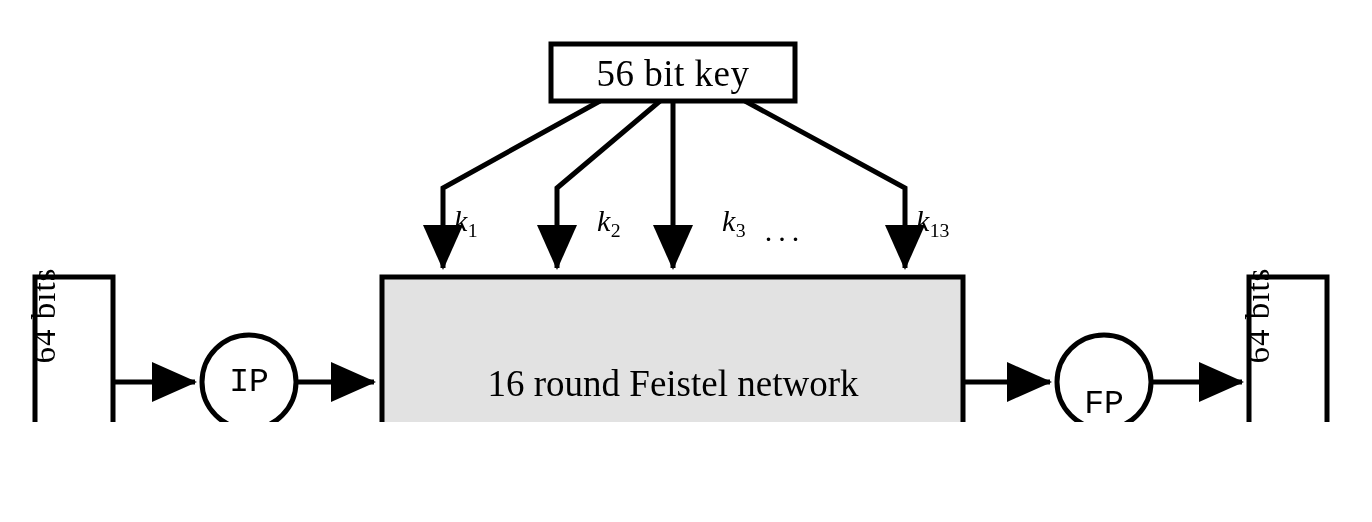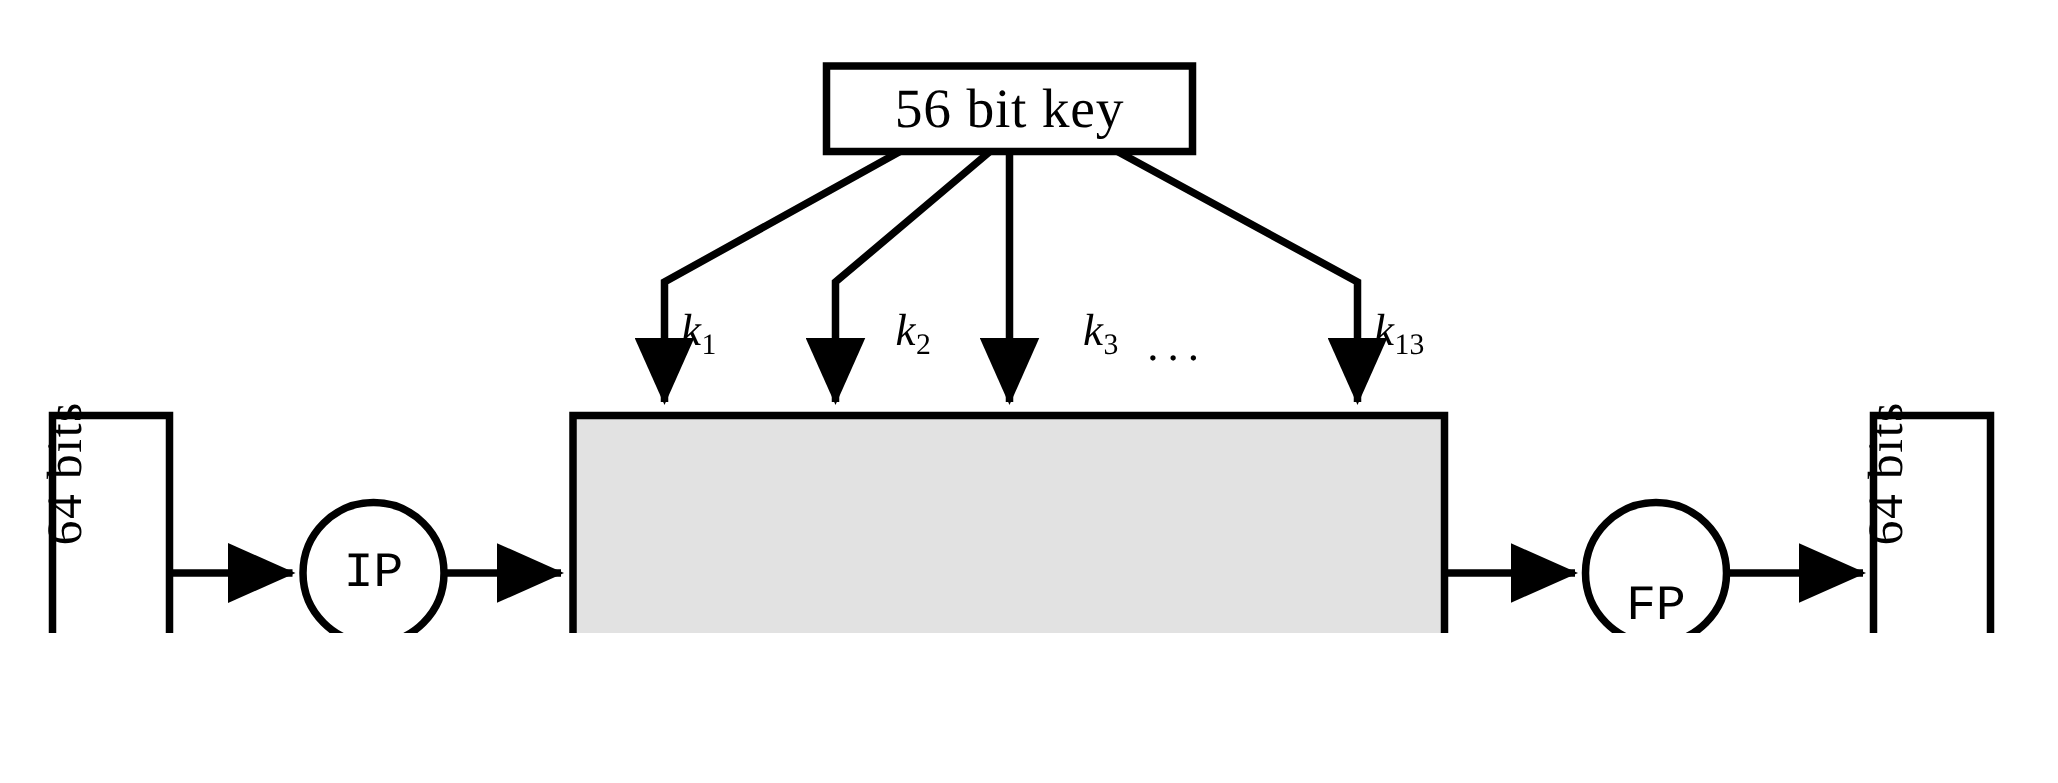--- a/index.html
+++ b/index.html
@@ -98,20 +98,21 @@
 
     <rect x="1249" y="277" width="78" height="211" fill="#ffffff" stroke="#000000" stroke-width="5"></rect>
 
     <circle cx="249" cy="382" r="47" fill="#ffffff" stroke="#000000" stroke-width="5"></circle>
 
     <circle cx="1104" cy="382" r="47" fill="#ffffff" stroke="#000000" stroke-width="5"></circle>
   </svg>
 
   <div class="lbl key-title ctr" style="left:673px; top:73px;">56  bit key</div>
 
+  <div class="lbl feistel-title ctr" style="left:673px; top:383px;">16 round Feistel network</div>
 
   <div class="lbl node-label ctr" style="left:249px; top:382px;">IP</div>
 
   <div class="lbl node-label ctr" style="left:1104px; top:382px;margin-top:22px;">FP</div>
 
   <div class="lbl bits-label" style="left:74px; top:382px; transform:translate(-50%,-50%) rotate(-90deg);">64 bits</div>
 
   <div class="lbl bits-label" style="left:1288px; top:382px; transform:translate(-50%,-50%) rotate(-90deg);">64 bits</div>
 
   <div class="lbl kname" style="left:454px; top:204px;">

